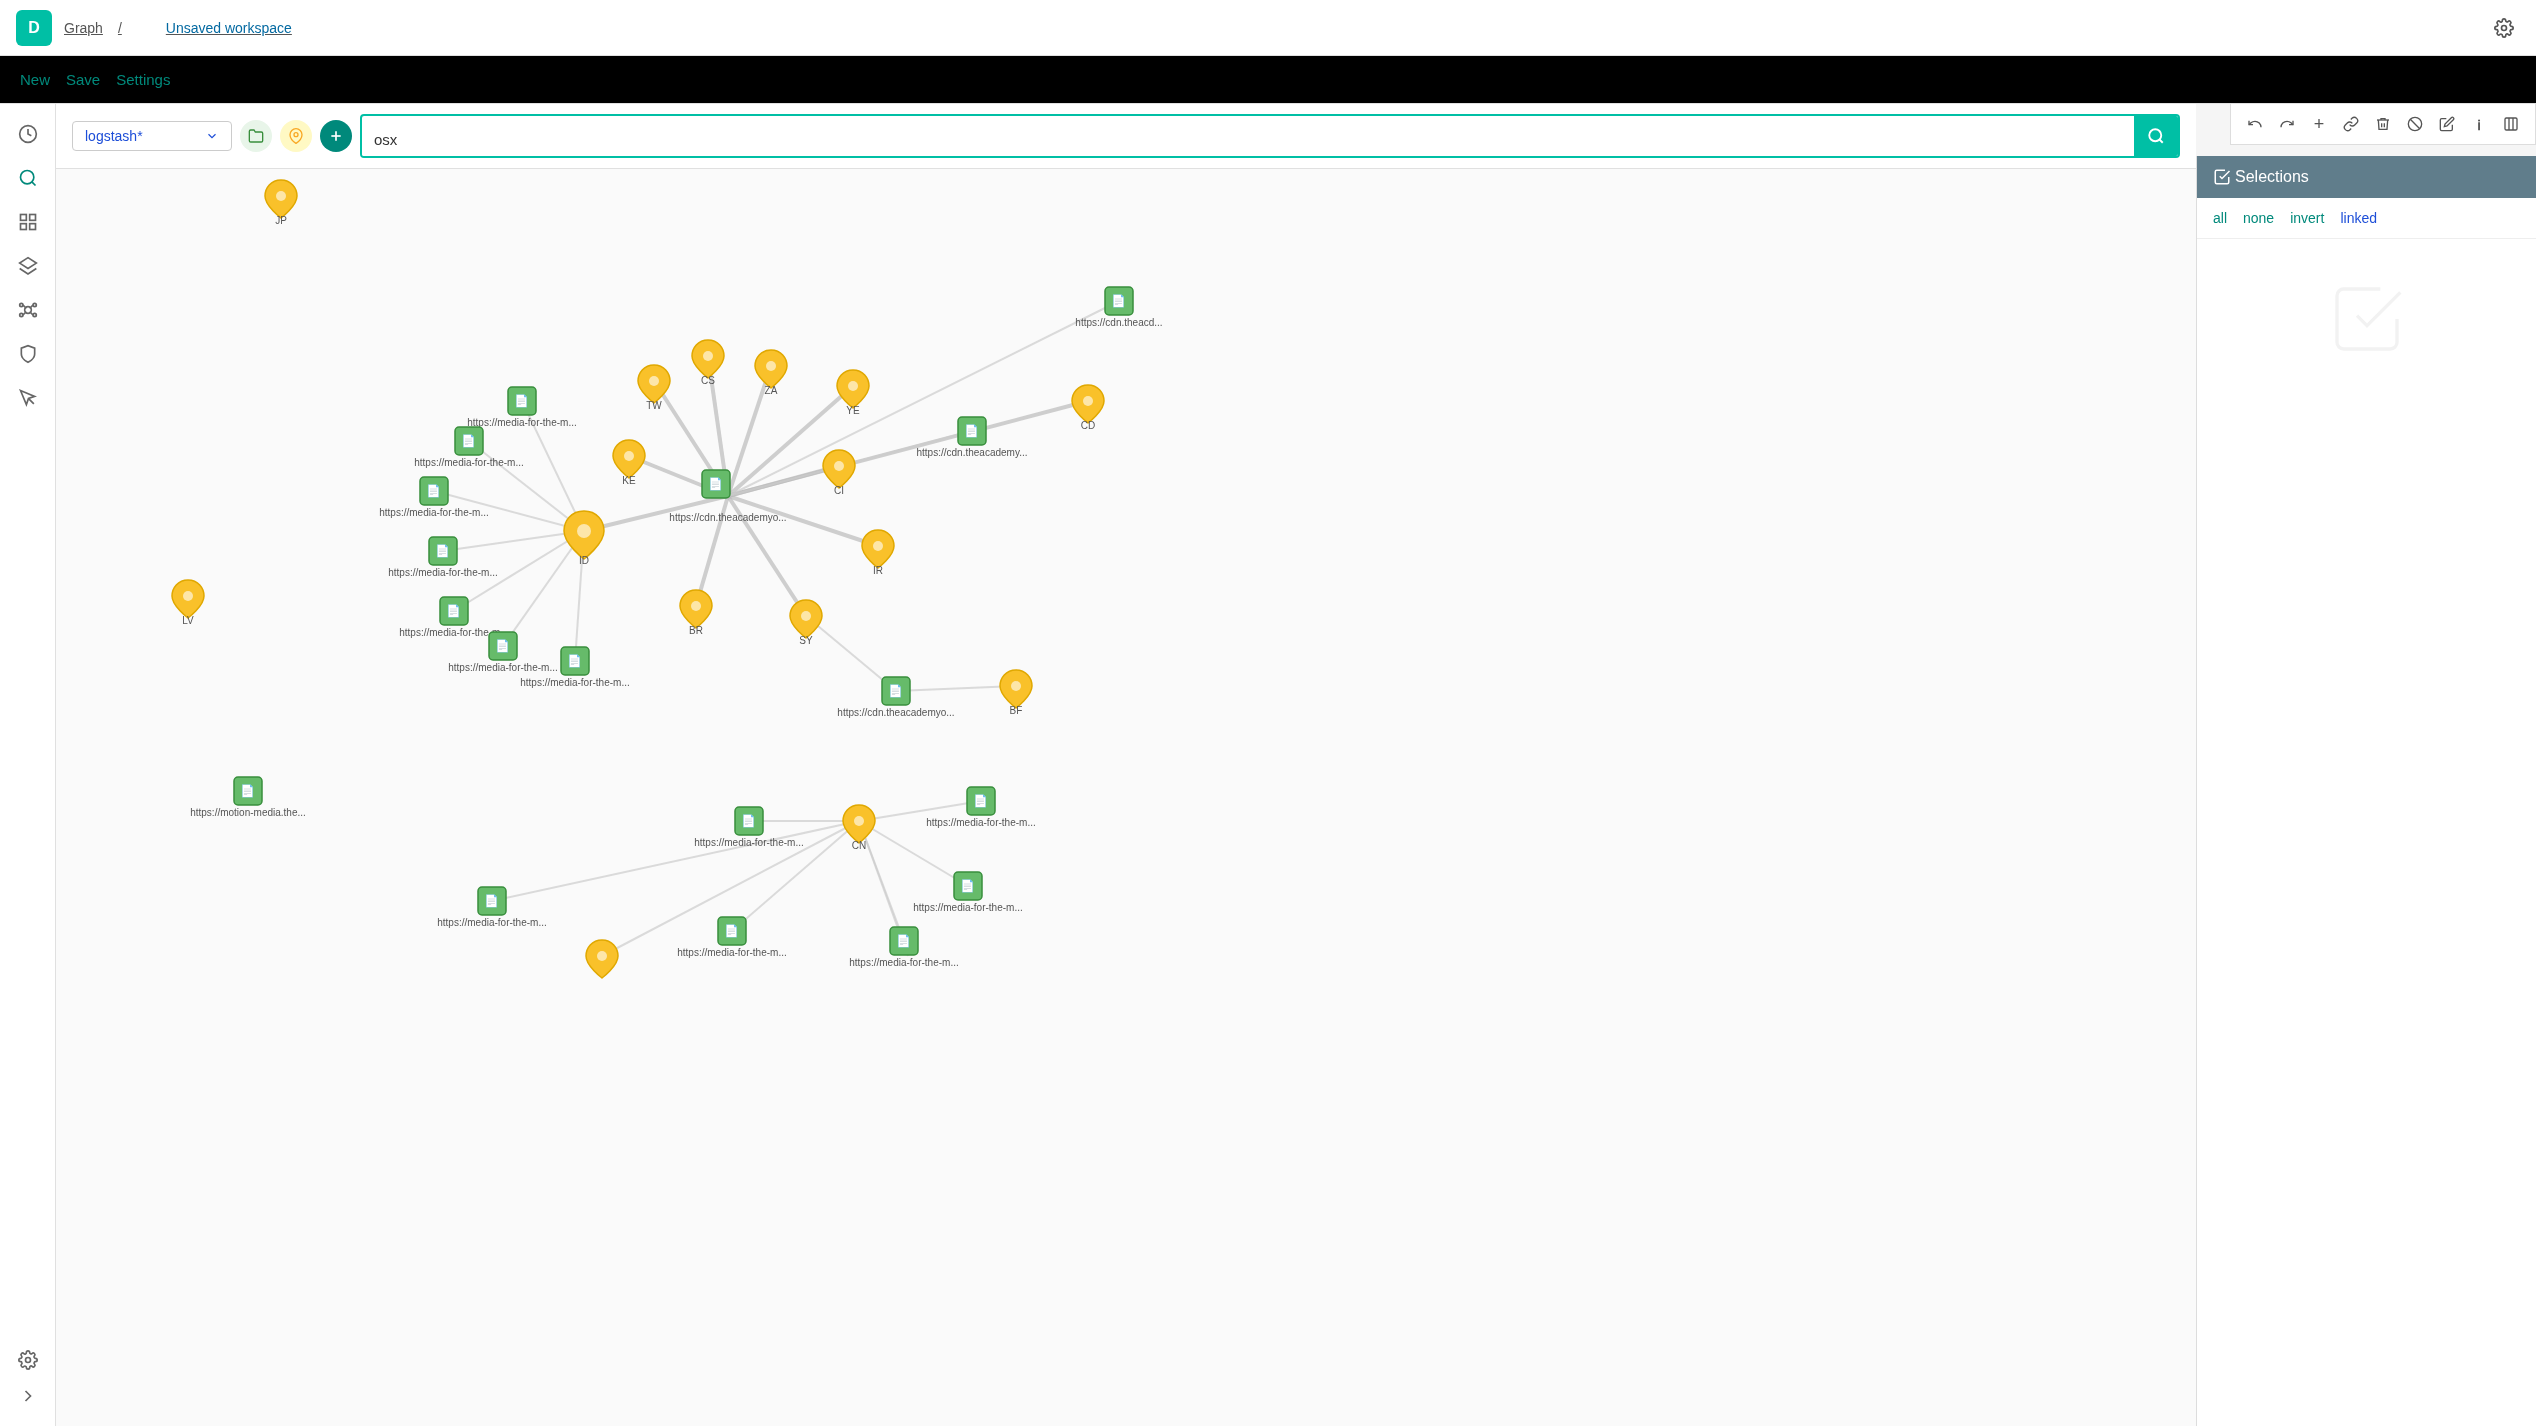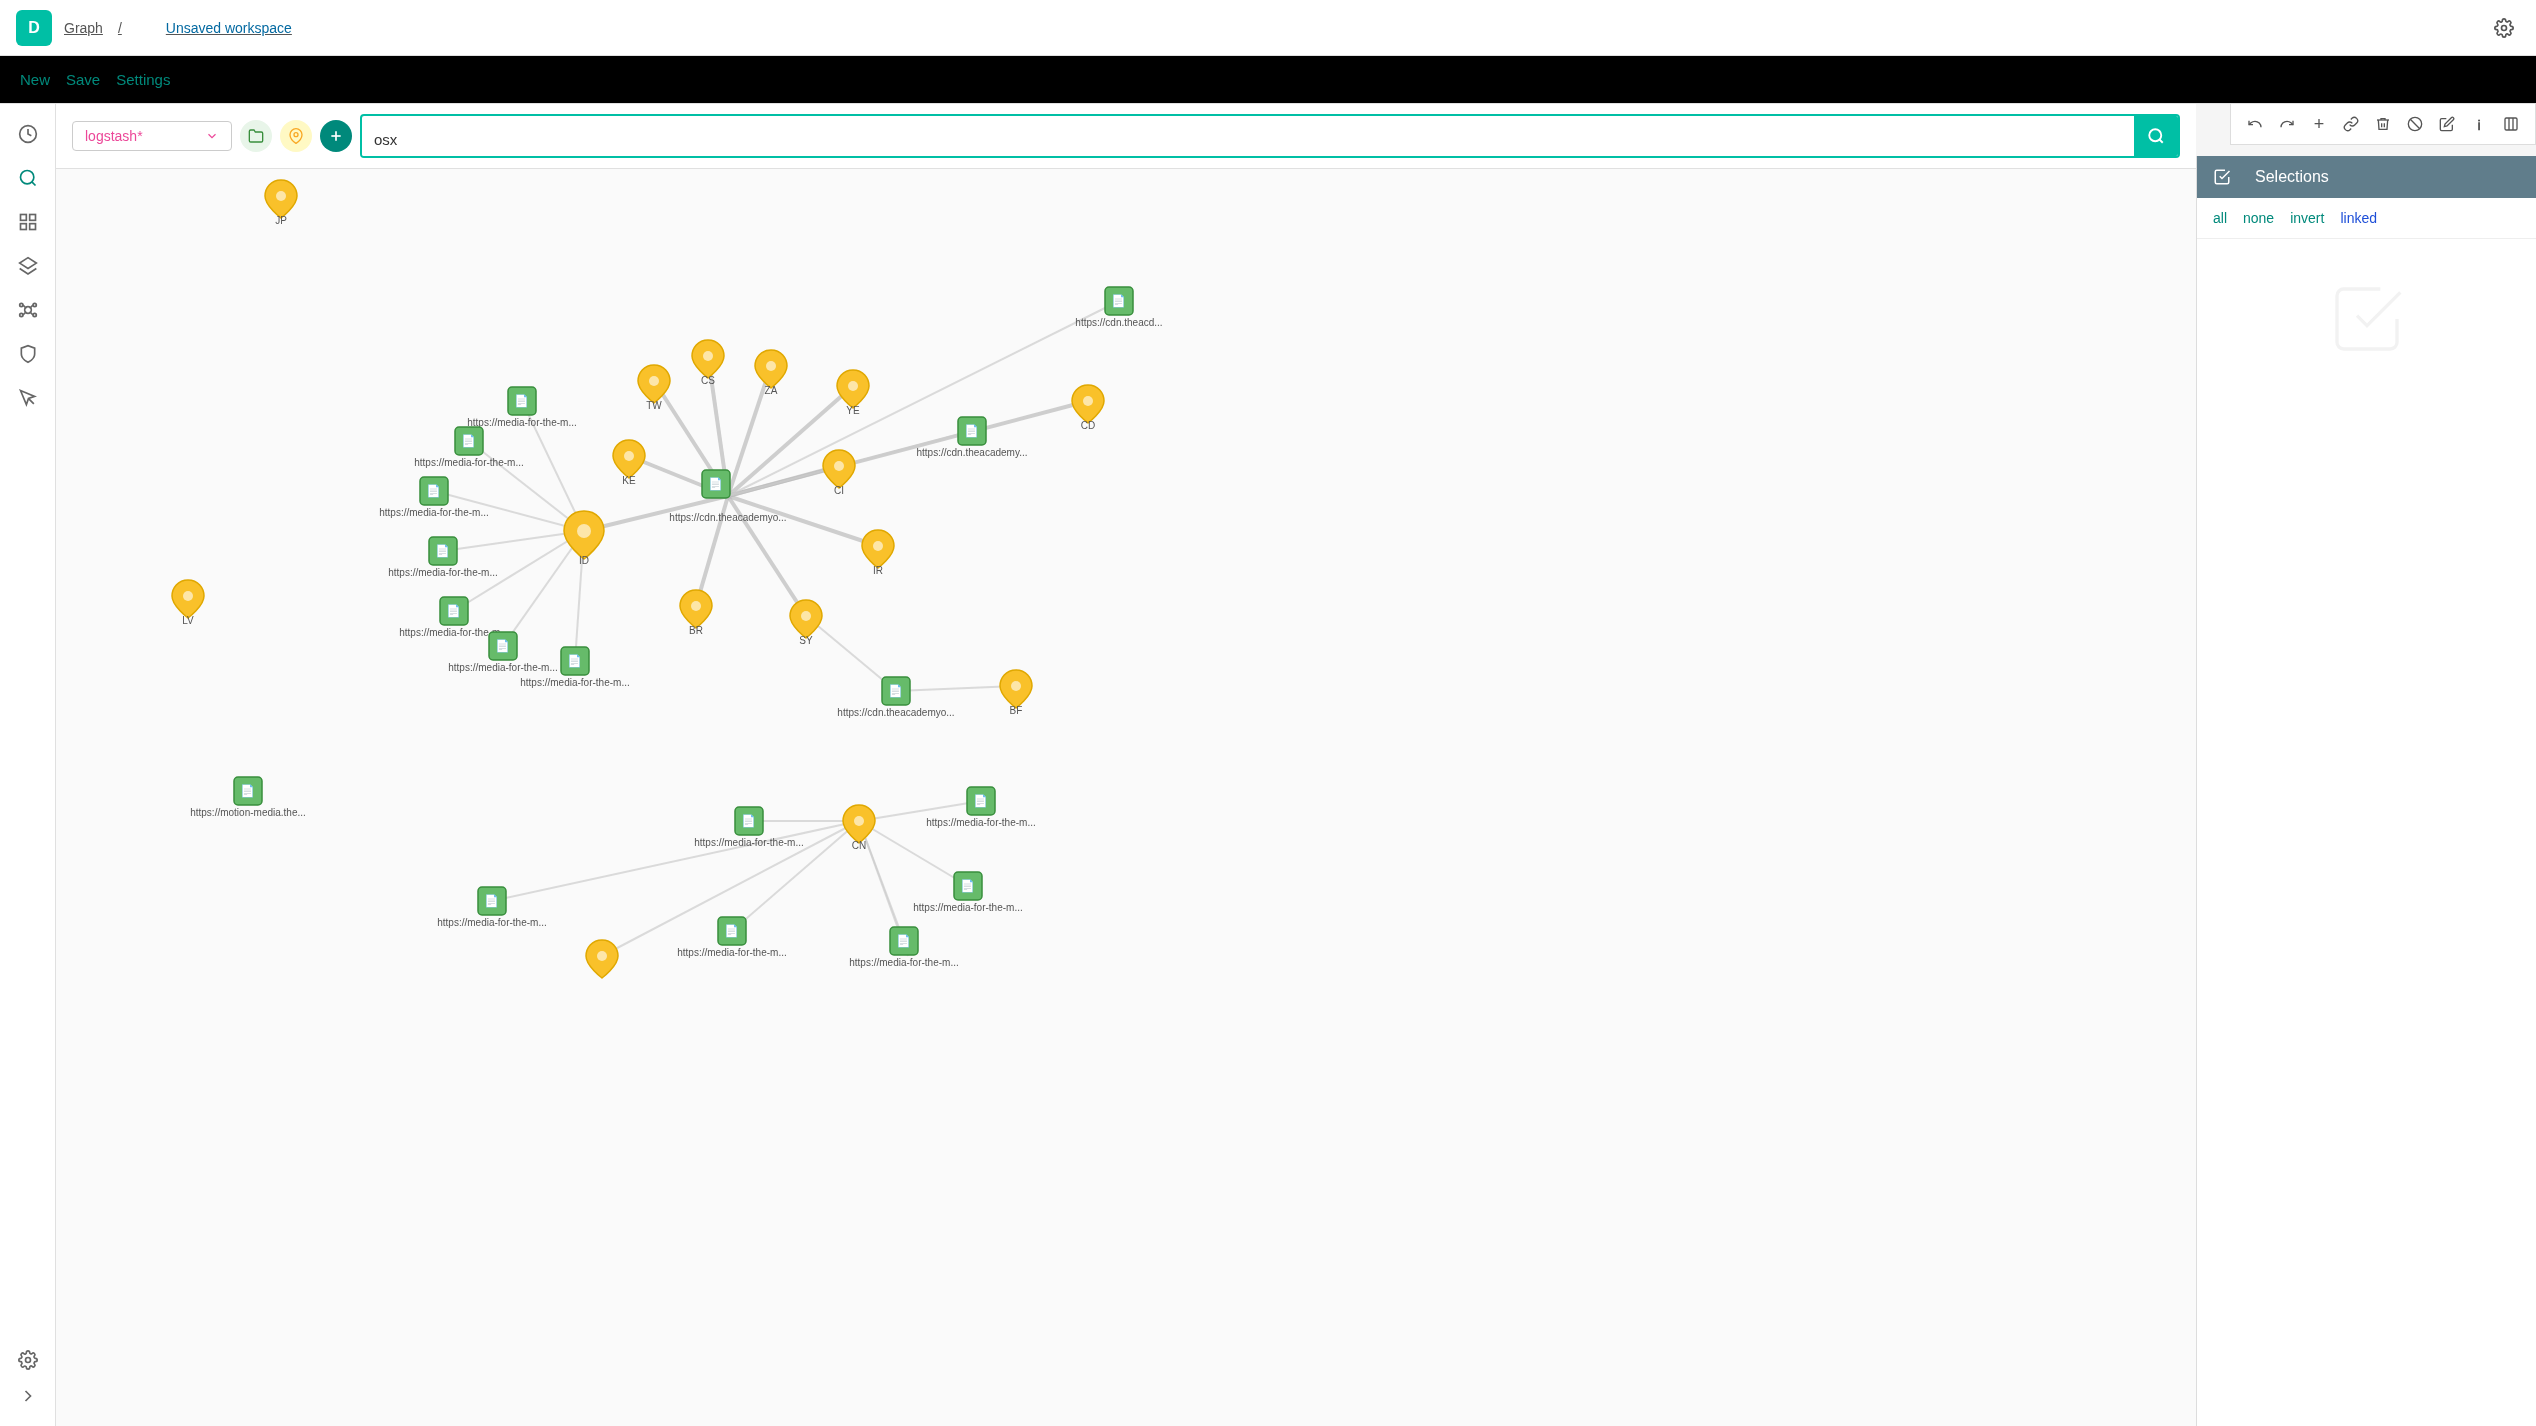--- a/index.html
+++ b/index.html
@@ -70,21 +70,21 @@
     
     #search-bar {
       position: absolute; top: 0; left: 0; right: 340px;
       display: flex; align-items: center; gap: 8px;
       padding: 10px 16px; background: #fff; border-bottom: 1px solid #e0e0e0;
       z-index: 10;
     }
     #index-select {
       display: flex; align-items: center; gap: 8px;
       border: 1px solid #ccc; border-radius: 4px; padding: 6px 12px;
-      background: #fff; cursor: pointer; min-width: 160px; font-size: 14px; color: #ec4899;
+      background: #fff; cursor: pointer; min-width: 160px; font-size: 14px; color: #1d4ed8;
     }
     .icon-btn-round {
       width: 32px; height: 32px; border-radius: 50%; border: none; cursor: pointer;
       display: flex; align-items: center; justify-content: center; font-size: 16px;
     }
     .icon-btn-folder { background: #e8f5e9; color: #388e3c; }
     .icon-btn-pin { background: #fff9c4; color: #f9a825; }
     .icon-btn-add { background: #00897b; color: #fff; }
     #search-input-wrap {
       flex: 1; display: flex; align-items: flex-end;
@@ -105,21 +105,21 @@
     }
     #graph-svg { width: 100%; height: 100%; }
 
     
     #selections-panel {
       position: absolute; top: 52px; right: 0; width: 340px; bottom: 0;
       background: #fff; border-left: 1px solid #ddd; display: flex; flex-direction: column;
     }
     #selections-header {
       background: #607d8b; color: #fff; padding: 12px 16px;
-      display: flex; align-items: center; gap: 24px; font-size: 16px; font-weight: 500;
+      display: flex; align-items: center; gap: 4px; font-size: 16px; font-weight: 500;
     }
     #selections-actions {
       display: flex; align-items: center; gap: 16px; padding: 12px 16px;
       border-bottom: 1px solid #eee;
     }
     .sel-action { color: #00897b; cursor: pointer; font-size: 14px; }
     .sel-action.disabled { color: #1d4ed8; cursor: default; }
     #selections-empty {
       padding: 16px; color: #666; font-size: 14px;
     }

